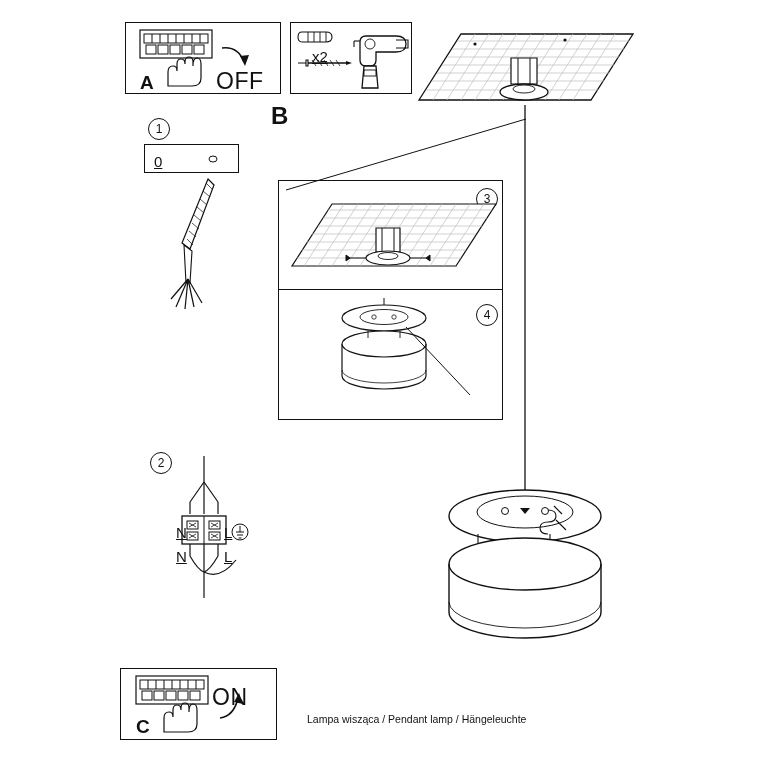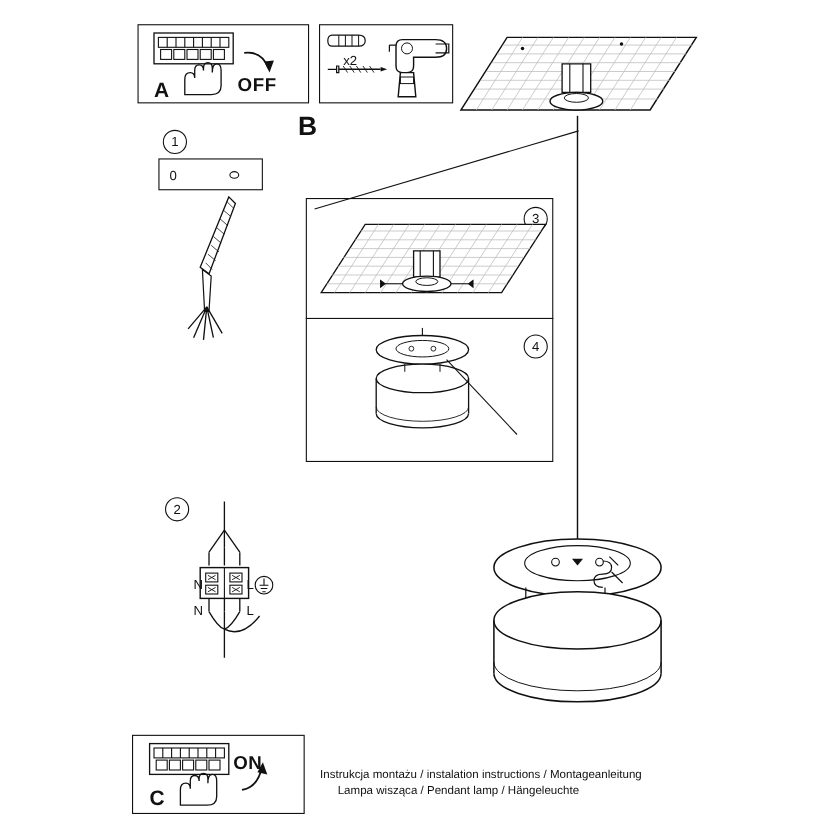--- a/index.html
+++ b/index.html
@@ -25,22 +25,22 @@
   }
   .abs { position: absolute; }
   .lbl {
     position: absolute;
     font-family: "Liberation Sans", sans-serif;
     color: #111;
     white-space: nowrap;
   }
   .big-letter { font-size: 24px; font-weight: 700; }
   .med-letter { font-size: 19px; font-weight: 700; }
-  .onoff { font-size: 17px; font-weight: 700; letter-spacing: 0.5px; }
-  .tiny { font-size: 12px; }
+  .onoff { font-size: 23px; font-weight: 400; letter-spacing: 0.5px; }
+  .tiny { font-size: 15px; text-decoration: underline; }
   .footer-text { font-size: 10.5px; color: #111; line-height: 15px; }
   .circ-num {
     position: absolute;
     width: 22px; height: 22px;
     border: 1.4px solid #111;
     border-radius: 50%;
     display: flex; align-items: center; justify-content: center;
     font-size: 12px; color: #111;
     background: #fff;
     box-sizing: border-box;
@@ -403,16 +403,15 @@
   <div class="abs" style="left:212px; top:690px;">
     <svg width="34" height="32" viewBox="0 0 34 32">
       <path d="M8 28 Q22 26 26 8" fill="none" stroke="#111" stroke-width="1.6"></path>
       <path d="M22 12 L27 3 L31 14 Z" fill="#111"></path>
     </svg>
   </div>
 
   <div class="lbl med-letter" style="left:136px; top:716px;">C</div>
   <div class="lbl onoff" style="left:212px; top:684px;">ON</div>
 
-  <div class="lbl footer-text" style="left:291px; top:697px;">Instrukcja montażu / instalation instructions / Montageanleitung</div>
   <div class="lbl footer-text" style="left:291px; top:712px;padding-left:16px;">Lampa wisząca / Pendant lamp / Hängeleuchte</div>
 
 </div>
 
 </body></html>

